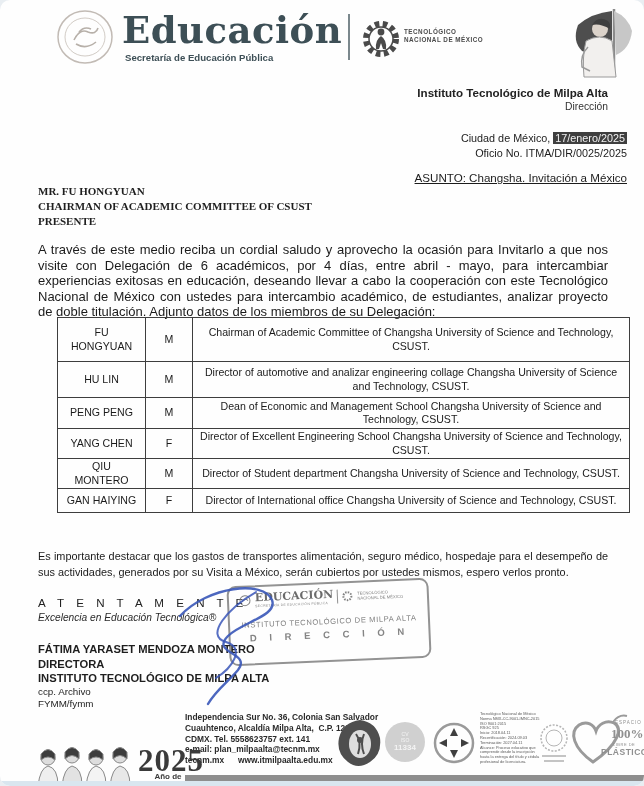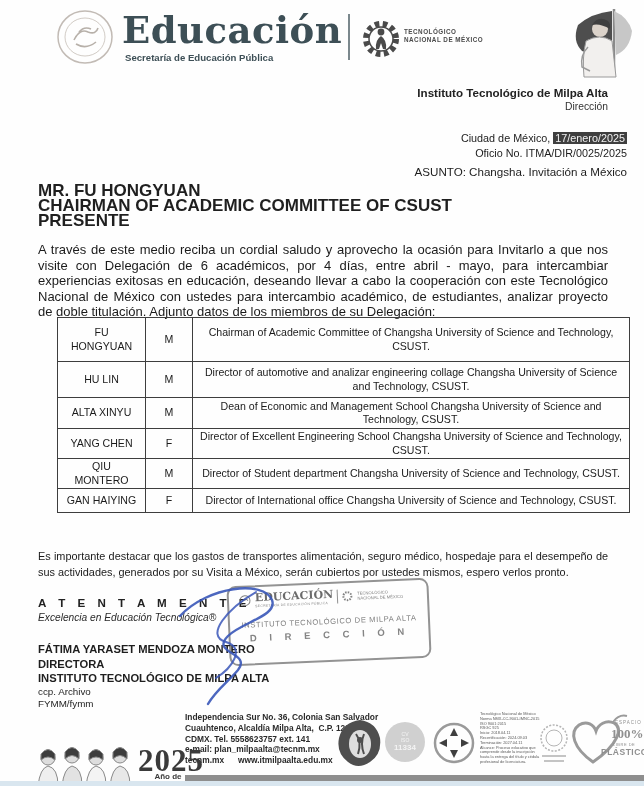--- a/index.html
+++ b/index.html
@@ -1,46 +1,46 @@
 <!DOCTYPE html>
 <html><head>
 <meta charset="utf-8">
 <style>
   html,body{margin:0;padding:0;background:#e9eef2;}
   .page{position:relative;width:644px;height:786px;background:#fefefe;overflow:hidden;
-        font-family:"Liberation Sans",sans-serif;color:#1f1f1f;}
+        font-family:"Liberation Sans",sans-serif;color:#1f1f1f;border-radius:10px;}
   .abs{position:absolute;}
 
   
   .brand{font-family:"DejaVu Serif",serif;font-weight:bold;font-size:37px;color:#3d4f56;letter-spacing:0.5px;}
   .brand-sub{font-size:9.6px;font-weight:bold;color:#3d4f56;}
   .hdr-divider{width:2px;height:46px;background:#5a6a70;opacity:.8;}
   .tecnm-txt{font-size:6.3px;font-weight:bold;color:#4a4a4a;letter-spacing:.5px;line-height:8px;}
 
   .institute{font-size:11.6px;font-weight:bold;text-align:right;color:#222;}
   .direccion{font-size:10.3px;text-align:right;color:#333;}
 
   .meta{text-align:right;font-size:10.8px;line-height:15px;color:#1c1c1c;}
   .hl{background:#3f3f3f;color:#f2f2f2;padding:0 2px;}
-  .asunto{font-size:11.6px;margin-top:3px;}
-
-  .addressee{font-weight:bold;font-size:17px;line-height:14.8px;white-space:pre-line;}
+  .asunto{font-size:11.6px;margin-top:9px;text-decoration:underline;}
+
+  .addressee{font-weight:bold;font-size:11px;line-height:14.8px;white-space:pre-line;font-family:Liberation Serif, serif;}
 
   .bodytext{font-size:13px;line-height:15.6px;text-align:justify;color:#1b1b1b;}
 
   table.delegates{border-collapse:collapse;width:573px;font-size:10.6px;color:#1b1b1b;}
   table.delegates td,table.delegates th{border:1.4px solid #3e3e3e;text-align:center;
         vertical-align:middle;padding:1px 6px;font-weight:normal;line-height:13.5px;}
   tr.h-row{height:23px;} tr.r0{height:44px;} tr.r1{height:36px;} tr.r2{height:31px;}
   tr.r3{height:30px;} tr.r4{height:30px;} tr.r5{height:24px;}
   col.c-name{width:88px;} col.c-gender{width:47px;}
 
   .closing{font-size:10.9px;line-height:15.6px;text-align:justify;color:#1b1b1b;}
 
-  .atenta{font-weight:bold;font-size:11.6px;letter-spacing:4.5px;color:#222;}
+  .atenta{font-weight:normal;font-size:11.6px;letter-spacing:4.5px;color:#222;}
   .motto{font-weight:normal;font-style:italic;font-size:10.2px;color:#2a2a2a;}
   .sigblock{font-weight:bold;font-size:11.2px;line-height:14.6px;color:#1e1e1e;}
   .ccp{font-weight:normal;font-size:9.8px;line-height:12px;}
 
   
   .stamp{width:198px;height:76px;border:2px solid #8a8a8a;border-radius:9px;
          transform:rotate(-2.5deg);color:#6e6e6e;background:transparent;opacity:.92;}
   .stamp-logo-row{display:flex;align-items:center;gap:4px;padding:4px 0 0 10px;}
   .stamp-brand{font-family:"DejaVu Serif",serif;font-weight:bold;font-size:11px;color:#5f5f5f;}
   .stamp-brand-sub{font-size:3.4px;color:#777;letter-spacing:.3px;}
@@ -132,21 +132,21 @@
         <td>FU HONGYUAN</td>
         <td>M</td>
         <td>Chairman of Academic Committee of Changsha University of Science and Technology, CSUST.</td>
       </tr>
       <tr class="r1">
         <td>HU LIN</td>
         <td>M</td>
         <td>Director of automotive and analizar engineering collage Changsha University of Science and Technology, CSUST.</td>
       </tr>
       <tr class="r2">
-        <td>ALTA XINYU</td>
+        <td>PENG PENG</td>
         <td>M</td>
         <td>Dean of Economic and Management School  Changsha University of Science and Technology, CSUST.</td>
       </tr>
       <tr class="r3">
         <td>YANG CHEN</td>
         <td>F</td>
         <td>Director of Excellent Engineering School Changsha University of Science and Technology, CSUST.</td>
       </tr>
       <tr class="r4">
         <td>QIU MONTERO</td>

